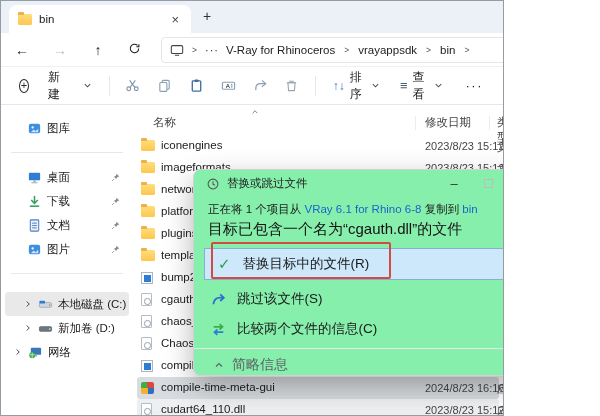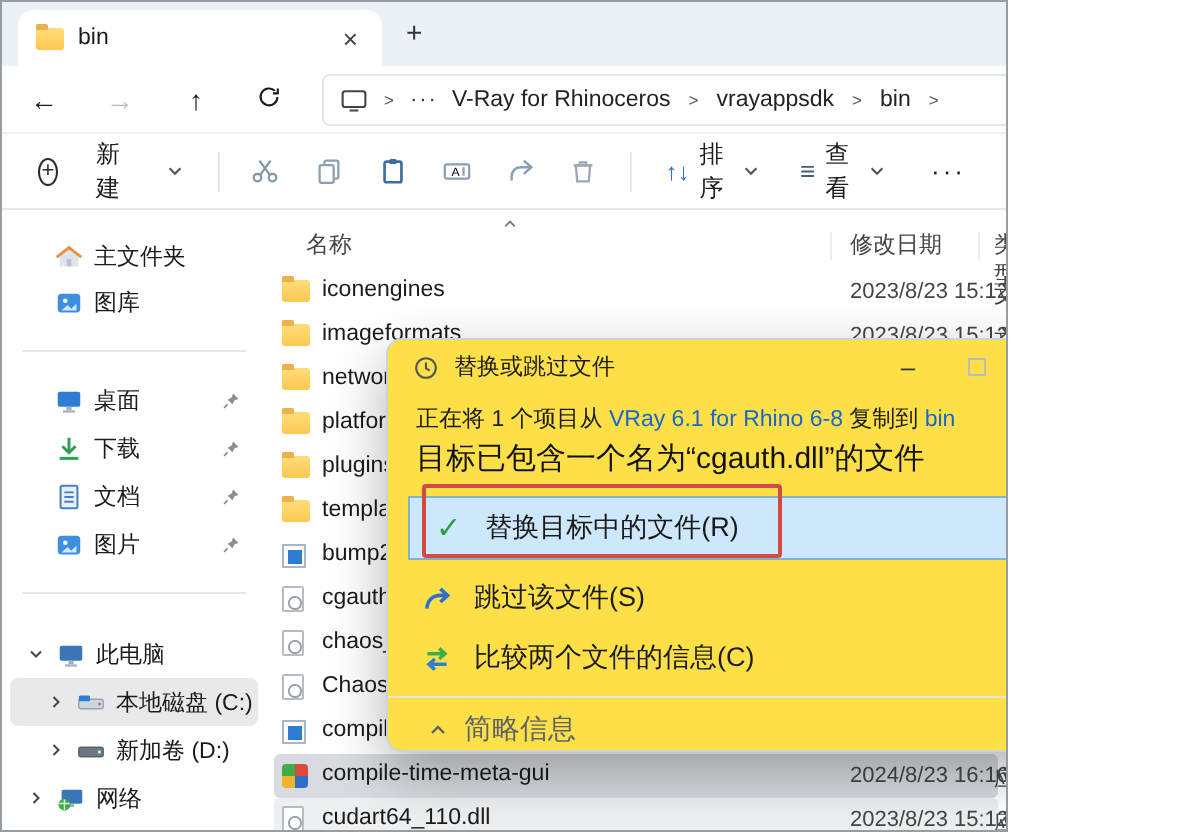--- a/index.html
+++ b/index.html
@@ -66,21 +66,21 @@
   .ficon{position:absolute;left:4px;top:5px}
   .ficon.folder{width:14px;height:11px;background:linear-gradient(#ffdd7b,#fdc74f);border-radius:1.5px}
   .ficon.folder::before{content:"";position:absolute;top:-2px;left:0;width:6px;height:3px;background:#edb14c;border-radius:1px 1px 0 0}
   .ficon.app{width:12px;height:12px;top:5px;background:#fff;border:1px solid #a8b7c6}
   .ficon.app::before{content:"";position:absolute;left:1.5px;top:1.5px;width:7px;height:7px;background:#2e7dd2}
   .ficon.dll{width:11px;height:13px;top:4px;background:#fff;border:1px solid #b6bcc3;border-radius:1px}
   .ficon.dll::after{content:"";position:absolute;left:2px;top:4px;width:4.5px;height:4.5px;border:1.5px solid #98a0a8;border-radius:50%}
   .ficon.appcolor{width:13px;height:12px;top:5px;border-radius:2px;background:conic-gradient(#d94a3c 0 25%,#2d6fc4 25% 50%,#f0b32b 50% 75%,#3fae49 75%)}
 
   
-  .dialog{position:absolute;left:192px;top:168px;width:353px;height:207px;background:#fde047;border:1px solid #cfd3d8;border-radius:8px;box-shadow:0 10px 28px rgba(0,0,0,.30);z-index:10}
+  .dialog{position:absolute;left:192px;top:168px;width:353px;height:207px;background:#86efac;border:1px solid #cfd3d8;border-radius:8px;box-shadow:0 10px 28px rgba(0,0,0,.30);z-index:10}
   .dtitle{position:absolute;left:12px;top:6px;display:flex;gap:7px;align-items:center;font-size:11.5px;color:#1b1b1b}
   .dctrl{position:absolute;top:1px;right:6px;display:flex}
   .dc{width:34px;height:25px;display:flex;align-items:center;justify-content:center;font-size:13px;color:#333}
   .dc .sq{width:9px;height:9px;border:1px solid #bcbcbc}
   .copyline{position:absolute;left:14px;top:32px;font-size:11.5px;color:#1b1b1b;white-space:nowrap}
   .copyline .lnk{color:#1a66cc}
   .conflict{position:absolute;left:14px;top:50px;font-size:15px;font-weight:500;color:#111;white-space:nowrap}
   .opt1{position:absolute;left:10px;top:78px;width:333px;height:32px;background:#cde8fb;border:1px solid #84b1d1;display:flex;align-items:center;gap:12px;padding-left:13px}
   .opt1 .ck{color:#27a144;font-size:15px;font-weight:bold}
   .ol{font-size:13.5px;color:#1a1a1a}
@@ -193,28 +193,20 @@
       <svg class="cd" width="9" height="9" viewBox="0 0 10 10">
           <path d="M2 3.5l3 3 3-3" stroke="#555" fill="none" stroke-width="1.2"></path>
         </svg>
     </div>
     <span class="more">···</span>
   </div>
 
   <div class="sidebar">
     <div class="sitem">
       <svg width="15" height="15" viewBox="0 0 16 16">
-          <path d="M3 7.2l5-4 5 4V13H3z" fill="#dfe5ec"></path>
-          <path d="M8 2l7 5.5-.9 1.1L8 4 1.9 8.6 1 7.5z" fill="#e8913a"></path>
-          <rect x="6.7" y="9" width="2.6" height="4" fill="#b9c4cf"></rect>
-        </svg>
-      <span>主文件夹</span>
-    </div>
-    <div class="sitem">
-      <svg width="15" height="15" viewBox="0 0 16 16">
           <rect x="2" y="3" width="12" height="10" rx="2" fill="#3f8fe0"></rect>
           <circle cx="6" cy="6.8" r="1.2" fill="#fff"></circle>
           <path d="M4 12l3.2-3 2 2 2.8-2.8V12z" fill="#cfe6ff"></path>
         </svg>
       <span>图库</span>
     </div>
     <div class="sdiv"></div>
     <div class="sitem h24">
       <svg width="15" height="15" viewBox="0 0 16 16">
           <rect x="2" y="3" width="12" height="8" rx="1" fill="#2e7dd2"></rect>
@@ -257,31 +249,20 @@
           <path d="M4 12l3.2-3 2 2 2.8-2.8V12z" fill="#cfe6ff"></path>
         </svg>
       <span>图片</span>
       <svg class="pin" width="11" height="11" viewBox="0 0 16 16">
           <path d="M9.5 2.5l4 4-2.8 1-1.7 2.8-3.3-3.3 2.8-1.7z" fill="#8a8f94"></path>
           <path d="M5.5 10.5L3 13" stroke="#8a8f94" stroke-width="1.3"></path>
         </svg>
     </div>
     <div class="sdiv"></div>
     <div class="sp6"></div>
-    <div class="sitem h24 tr">
-      <svg width="10" height="10" viewBox="0 0 16 16">
-          <path d="M4 6l4 4 4-4" stroke="#444" fill="none" stroke-width="1.6"></path>
-        </svg>
-      <svg width="15" height="15" viewBox="0 0 16 16">
-          <rect x="2" y="3" width="12" height="8" rx="1" fill="#3a76b8"></rect>
-          <rect x="6.6" y="11" width="2.8" height="2" fill="#9fb3c6"></rect>
-          <rect x="4.8" y="13" width="6.4" height="1.2" fill="#9fb3c6"></rect>
-        </svg>
-      <span>此电脑</span>
-    </div>
     <div class="sitem h24 tr2 sel">
       <svg width="10" height="10" viewBox="0 0 16 16">
           <path d="M6 4l4 4-4 4" stroke="#444" fill="none" stroke-width="1.6"></path>
         </svg>
       <svg width="15" height="15" viewBox="0 0 16 16">
           <rect x="1.5" y="6" width="13" height="5" rx="1.2" fill="#cfd6dd" stroke="#9aa4ad" stroke-width="0.8"></rect>
           <rect x="1.5" y="4" width="6" height="3" rx="0.8" fill="#2e7dd2"></rect>
           <circle cx="12.5" cy="8.5" r="0.9" fill="#8d979f"></circle>
         </svg>
       <span>本地磁盘 (C:)</span>

